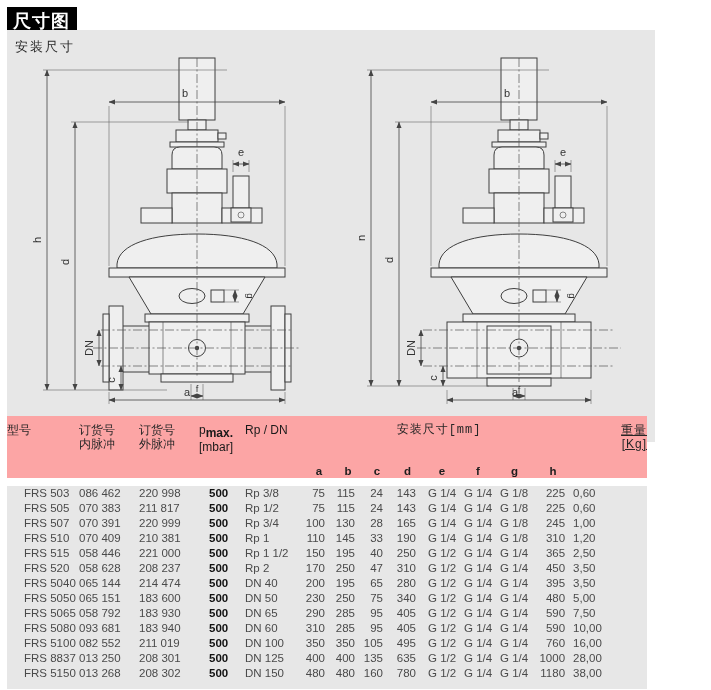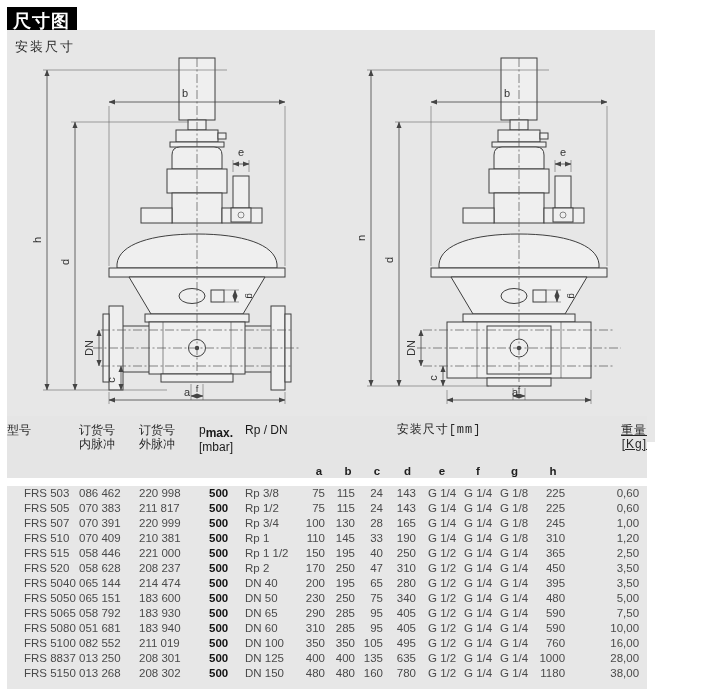--- a/index.html
+++ b/index.html
@@ -20,39 +20,39 @@
   .thin{fill:none;stroke:#3f3f3f;stroke-width:.6;}
   .dim{stroke:#444;stroke-width:.8;fill:none;}
   .ext{stroke:#666;stroke-width:.6;fill:none;}
   .cl{stroke:#555;stroke-width:.7;fill:none;stroke-dasharray:9 2.5 2 2.5;}
   .lbl{font-family:"Liberation Sans",sans-serif;font-size:11px;fill:#333;}
   .lbls{font-family:"Liberation Sans",sans-serif;font-size:9.5px;fill:#333;}
 
   table.spec{position:absolute;left:7px;top:416px;width:640px;border-collapse:collapse;table-layout:fixed;
              font-size:11.5px;color:#4a4a4a;}
   table.spec th,table.spec td{padding:0;margin:0;font-weight:normal;white-space:nowrap;overflow:hidden;}
-  thead th{background:#e5e5e5;color:#262626;font-size:12px;vertical-align:top;text-align:left;}
+  thead th{background:#fca5a5;color:#262626;font-size:12px;vertical-align:top;text-align:left;}
   thead tr.r1 th{height:40px;padding-top:7px;line-height:14px;}
   thead tr.r2 th{height:15px;font-weight:bold;text-align:center;font-size:11.5px;color:#1d1d1d;vertical-align:middle;}
   th.h-model{padding-left:7px;}
   th.h-pmax{font-weight:bold;color:#1a1a1a;}
   th.h-pmax sub{font-size:12px;font-weight:bold;}
   th.h-rpdn{font-weight:bold;color:#1a1a1a;}
   th.h-mount{text-align:center;font-weight:normal;letter-spacing:1px;font-family:Liberation Mono, monospace;}
   th.h-weight{text-align:right;padding-right:6px;letter-spacing:1px;text-decoration:underline;}
   td.gap{height:8px;background:transparent;}
   td.padrow{height:8px;background:#e7e7e7;}
   #rows td{background:#e7e7e7;height:15px;line-height:15px;}
   #rows td:nth-child(1){padding-left:17px;text-align:left;}
   #rows td:nth-child(2),#rows td:nth-child(3),#rows td:nth-child(5){text-align:left;}
   #rows td:nth-child(4){text-align:left;padding-left:10px;font-weight:bold;color:#111;}
   #rows td:nth-child(6),#rows td:nth-child(7),#rows td:nth-child(8),
   #rows td:nth-child(9),#rows td:nth-child(13){text-align:right;padding-right:8px;}
   #rows td:nth-child(10),#rows td:nth-child(11),#rows td:nth-child(12){text-align:left;padding-left:4px;}
-  #rows td:nth-child(14){text-align:right;padding-right:8px;margin-top:44px;}
+  #rows td:nth-child(14){margin-top:44px;}
 </style>
 </head>
 <body>
 
 <svg width="0" height="0" style="position:absolute">
   <defs>
     <marker id="arw" viewBox="0 0 10 10" refX="9.5" refY="5" markerWidth="8" markerHeight="8" orient="auto-start-reverse">
       <path d="M0,1 L10,5 L0,9 z" fill="#444"></path>
     </marker>
   </defs>
@@ -411,21 +411,21 @@
         <td>95</td>
         <td>405</td>
         <td>G 1/2</td>
         <td>G 1/4</td>
         <td>G 1/4</td>
         <td>590</td>
         <td>7,50</td>
       </tr>
       <tr>
         <td>FRS 5080</td>
-        <td>051 681</td>
+        <td>093 681</td>
         <td>183 940</td>
         <td>500</td>
         <td>DN 60</td>
         <td>310</td>
         <td>285</td>
         <td>95</td>
         <td>405</td>
         <td>G 1/2</td>
         <td>G 1/4</td>
         <td>G 1/4</td>

